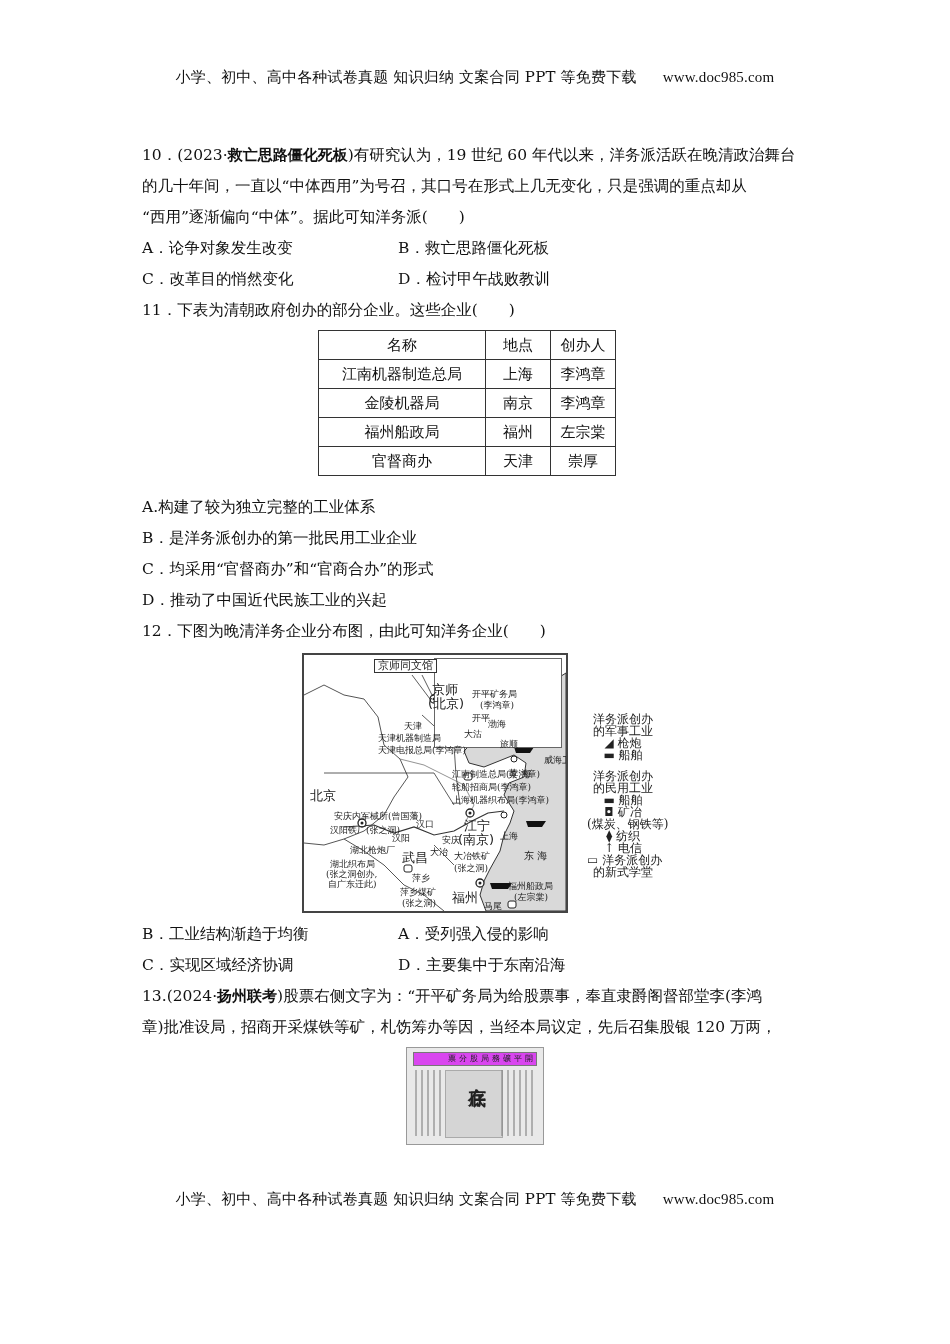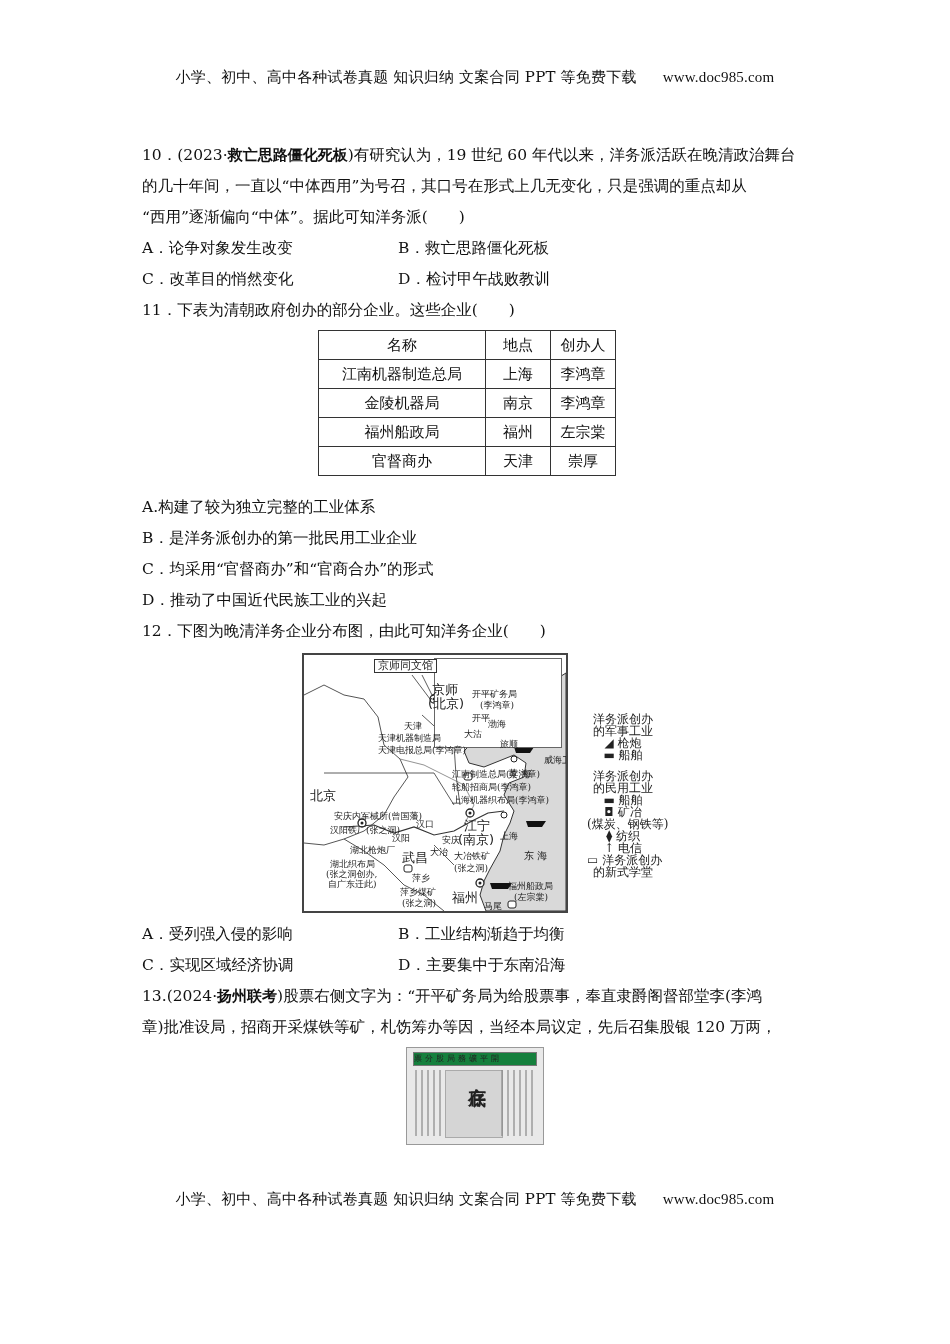--- a/index.html
+++ b/index.html
@@ -25,22 +25,22 @@
          background: #fff; overflow: hidden; }
   .map svg { position: absolute; left: 0; top: 0; }
   .map .lbl { position: absolute; font-size: 9px; line-height: 10px; white-space: nowrap; color: #222; }
   .map .lbl.big { font-size: 13px; line-height: 14px; font-family: "DejaVu Sans", sans-serif; }
   .map .lbl.box { border: 1px solid #333; padding: 1px 3px; background: #fff; font-size: 11px; font-family: "DejaVu Sans", sans-serif; }
   .legend-panel { position: absolute; left: 130px; top: 3px; width: 126px; height: 88px; border: 1px solid #666; background: #fff; }
   .map-legend { position: absolute; left: 445px; top: 60px; width: 72px; font-size: 12px; line-height: 11px; text-align: center; color: #222; }
   .map-legend .row { margin: 1px 0; white-space: nowrap; }
   .map-legend .gap { height: 8px; }
   .stock-img { margin: 4px 0 0 264px; width: 136px; height: 96px; border: 1px solid #999; background: #e9e9e9; position: relative; overflow: hidden; }
-  .stock-img .banner { position: absolute; left: 6px; top: 4px; right: 6px; height: 12px; background: #15803d; border: 1px solid #777;
-         font-size: 8px; line-height: 12px; text-align: left; letter-spacing: 3px; color: #222; }
+  .stock-img .banner { position: absolute; left: 6px; top: 4px; right: 6px; height: 12px; background: #d946ef; border: 1px solid #777;
+         font-size: 8px; line-height: 12px; text-align: right; letter-spacing: 3px; color: #222; }
   .stock-img .colL, .stock-img .colR { position: absolute; top: 22px; width: 26px; height: 66px;
          background: repeating-linear-gradient(90deg, #888 0 2px, transparent 2px 6px); opacity: .6; }
   .stock-img .colL { left: 8px; } .stock-img .colR { right: 8px; width: 34px; }
   .stock-img .center { position: absolute; left: 38px; top: 22px; width: 56px; height: 66px; background: #d5d5d5; border: 1px solid #aaa; }
   .stock-img .stamp { position: absolute; left: 58px; top: 26px; font-size: 18px; font-weight: bold; color: #222; writing-mode: vertical-rl; }
 </style>
 </head>
 <body>
 
 <div class="page-header">
@@ -209,22 +209,22 @@
         <div class="row"><span>▬ </span><span>船舶</span></div>
         <div class="row"><span>◘ </span><span>矿冶</span></div>
         <div class="row">(煤炭、钢铁等)</div>
         <div class="row"><span>⧫ </span><span>纺织</span></div>
         <div class="row"><span>↑ </span><span>电信</span></div>
         <div class="row"><span>▭ </span><span>洋务派创办</span></div>
         <div class="row">的新式学堂</div>
       </div>
     </div>
     <div class="opts">
+      <div class="opt"><span>B．</span><span>工业结构渐趋于均衡</span></div>
       <div class="opt"><span>A．</span><span>受列强入侵的影响</span></div>
-      <div class="opt"><span>B．</span><span>工业结构渐趋于均衡</span></div>
     </div>
     <div class="opts">
       <div class="opt"><span>C．</span><span>实现区域经济协调</span></div>
       <div class="opt"><span>D．</span><span>主要集中于东南沿海</span></div>
     </div>
   </div>
 
   <div>
     <div class="line"><span>13.</span><span>(2024·</span><span class="q-src">扬州联考</span><span>)</span><span>股票右侧文字为：“开平矿务局为给股票事，奉直隶爵阁督部堂李(李鸿</span></div>
     <div class="line">章)批准设局，招商开采煤铁等矿，札饬筹办等因，当经本局议定，先后召集股银 120 万两，</div>

